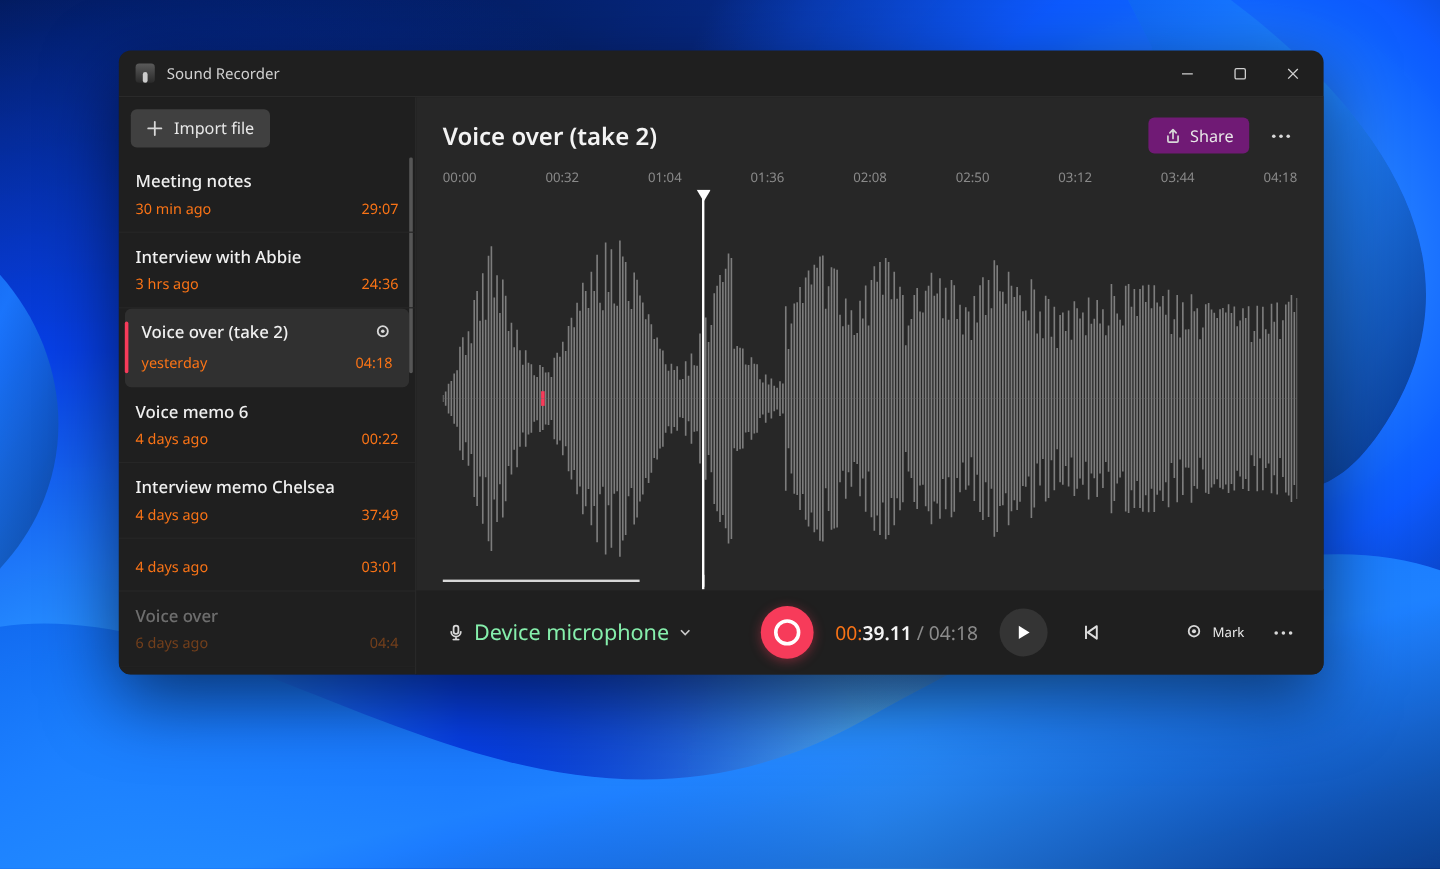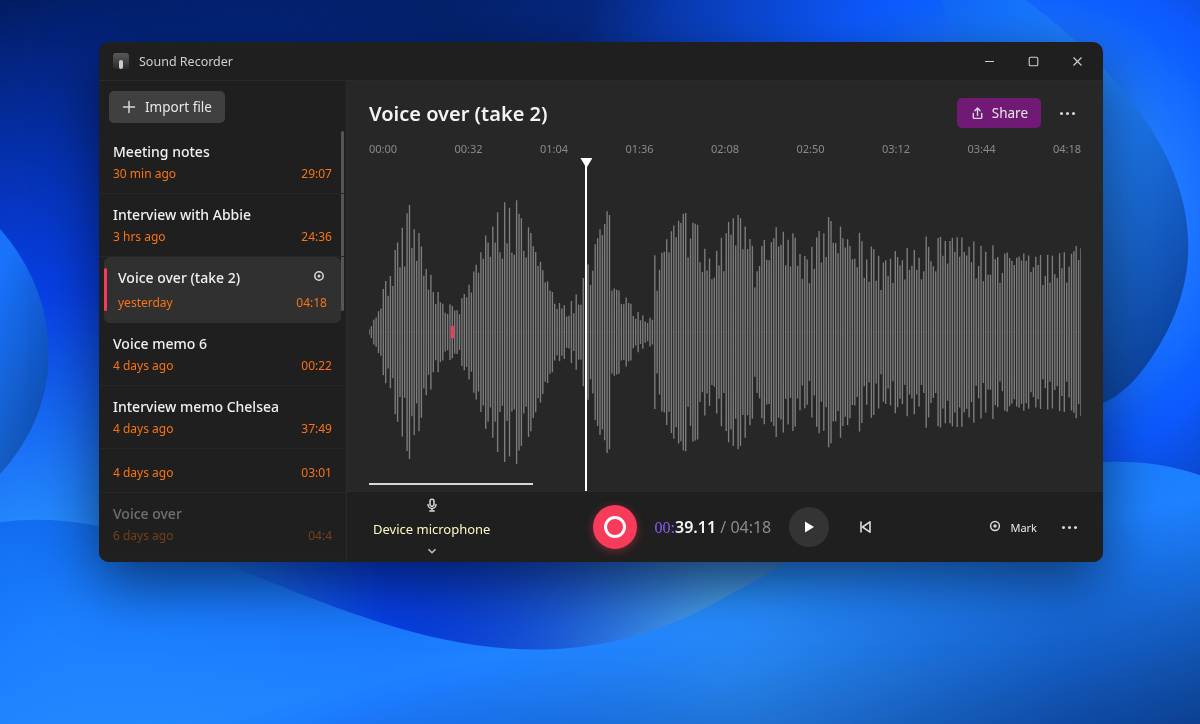--- a/index.html
+++ b/index.html
@@ -73,32 +73,32 @@
   .playhead::before{content:"";position:absolute;top:-2px;left:-5px;width:12px;height:10px;
     background:#fff;clip-path:polygon(0 0,100% 0,50% 100%);}
   .mini-track{position:absolute;left:0;bottom:6px;height:2.5px;width:100%;
     background:transparent;}
   .mini-prog{height:100%;width:23%;background:#d8d8d8;}
   .mini-cue{position:absolute;left:30.4%;bottom:2px;width:1.5px;height:10px;background:#fff;}
 
   
   .bottom{height:70px;background:#1f1f1f;display:flex;align-items:center;
     padding:0 18px;gap:14px;border-top:1px solid #2a2a2a;}
-  .mic-select{display:flex;align-items:center;gap:8px;font-size:13px;
-    color:#fef9c3;cursor:pointer;padding:6px 8px;border-radius:5px;flex-direction:column;}
+  .mic-select{display:flex;align-items:center;gap:8px;font-size:18px;
+    color:#86efac;cursor:pointer;padding:6px 8px;border-radius:5px;}
   .flex-spacer{flex:1;}
   .center-controls{display:flex;align-items:center;gap:18px;}
   .rec-btn{width:44px;height:44px;border-radius:50%;background:#f73b5a;
     display:flex;align-items:center;justify-content:center;cursor:pointer;
     box-shadow:0 2px 10px rgba(247,59,90,.4);}
   .rec-btn .ring{width:16px;height:16px;border-radius:50%;
     border:3px solid #fff;}
   .time-disp{font-size:16px;color:#8b8b8b;}
   .time-disp .cur{color:#f4f4f4;font-weight:600;}
-  .time-disp .pre{color:#8b5cf6;font-family:Liberation Serif, serif;}
+  .time-disp .pre{color:#f97316;}
   .play-btn{width:40px;height:40px;border-radius:50%;background:#343434;
     display:flex;align-items:center;justify-content:center;cursor:pointer;}
   .play-btn svg{width:14px;height:14px;fill:#fff;}
   .skip-btn{width:36px;height:36px;display:flex;align-items:center;
     justify-content:center;cursor:pointer;border-radius:5px;}
   .skip-btn svg{width:16px;height:16px;stroke:#ddd;fill:#ddd;}
   .right-controls{display:flex;align-items:center;gap:6px;}
   .mark-btn{display:flex;align-items:center;gap:7px;padding:6px 10px;
     border-radius:5px;cursor:pointer;font-size:11px;justify-content:center;}
   .chev{width:10px;height:10px;}

